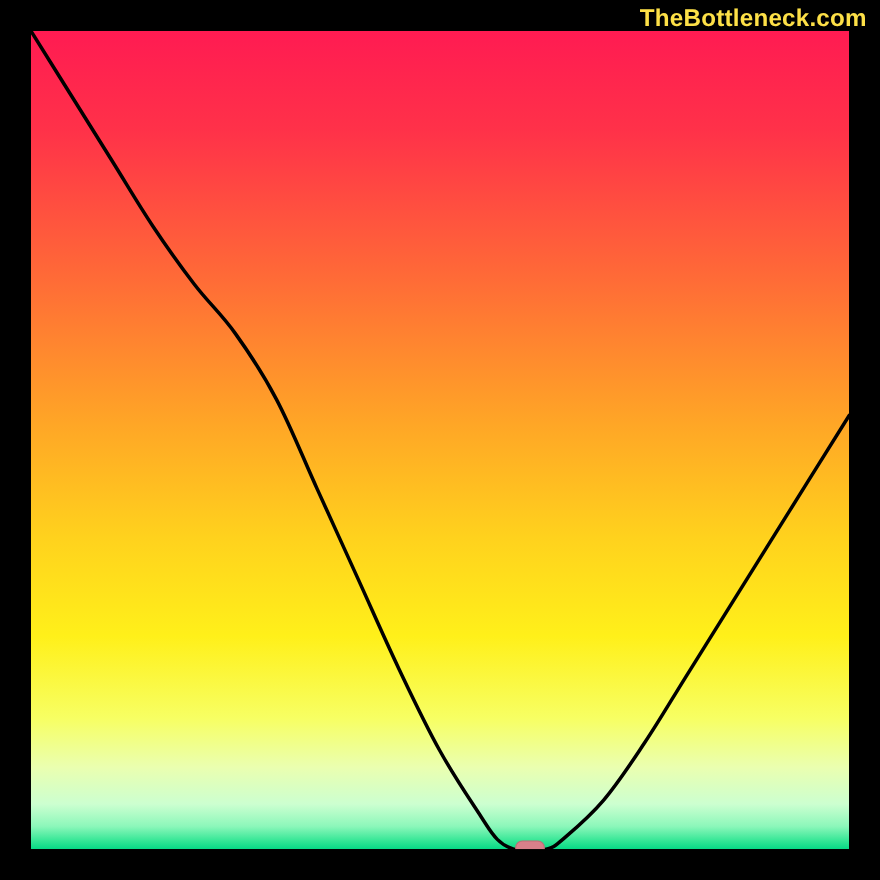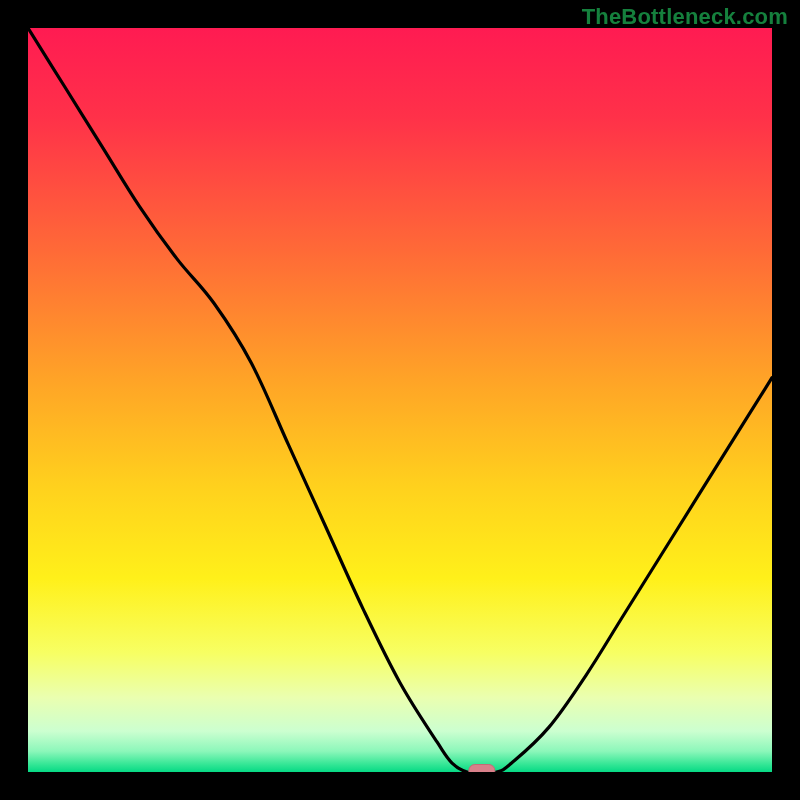--- a/index.html
+++ b/index.html
@@ -24,21 +24,21 @@
     height: 744px;
     overflow: hidden;
   }
   .watermark {
     position: absolute;
     top: 4px;
     right: 12px;
     font-family: Arial, Helvetica, sans-serif;
     font-size: 22px;
     font-weight: 600;
-    color: #15803d;
+    color: #fde047;
     letter-spacing: 0.2px;
     user-select: none;
   }
   svg { display: block; }
 </style>
 </head>
 <body>
 
 <div class="frame">
   <div class="watermark">TheBottleneck.com</div>

